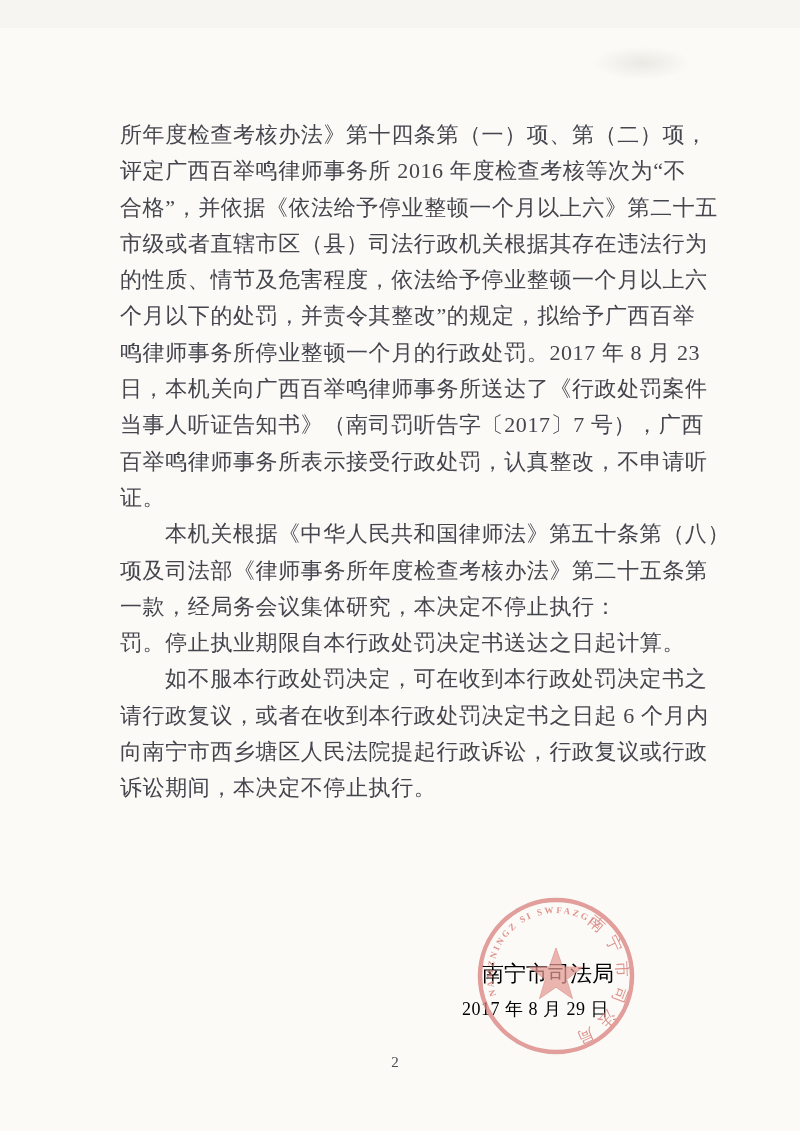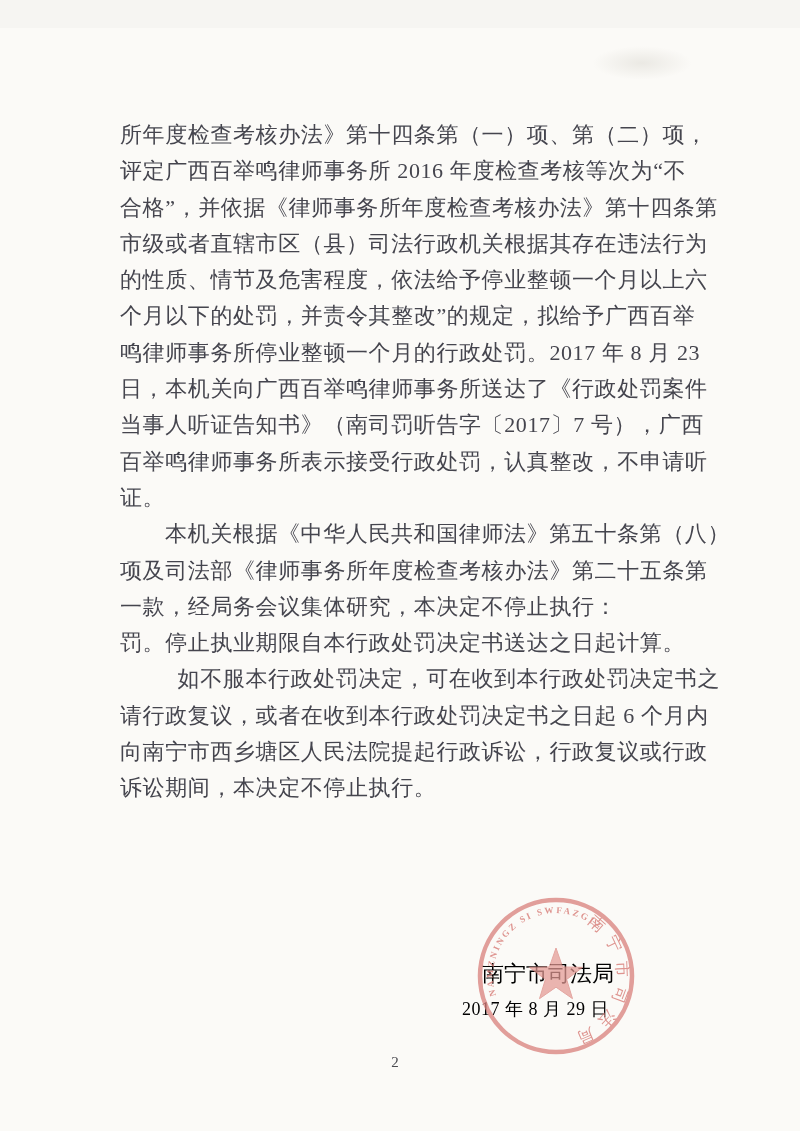--- a/index.html
+++ b/index.html
@@ -19,21 +19,21 @@
     position:absolute;left:592px;top:18px;width:100px;height:34px;
     background:radial-gradient(ellipse at center,rgba(208,205,196,.38),rgba(208,205,196,0) 70%);
   }
   .body-text{
     position:absolute;left:120px;top:89px;width:600px;
     font-size:22px;line-height:36.3px;letter-spacing:.6px;
     color:#45454e;
     text-rendering:optimizeLegibility;
   }
   .body-text .line{height:36.3px;white-space:nowrap;}
-  .body-text .line.indent{padding-left:45px;text-align:right;}
+  .body-text .line.indent{padding-left:45px;}
   .sig-agency{
     position:absolute;left:482px;top:931px;
     font-size:22px;letter-spacing:0px;white-space:nowrap;
   }
   .sig-date{
     position:absolute;left:462px;top:969px;
     font-size:18px;letter-spacing:.5px;white-space:nowrap;
   }
   .page-number{
     position:absolute;left:380px;top:1026px;width:30px;
@@ -50,21 +50,21 @@
 </head>
 <body>
 
 <div class="page">
 
   <div class="smudge"></div>
 
   <div class="body-text" style="color: rgb(69, 69, 78);">
       <div class="line">所年度检查考核办法》第十四条第（一）项、第（二）项，</div>
       <div class="line">评定广西百举鸣律师事务所 2016 年度检查考核等次为“不</div>
-      <div class="line">合格”，并依据《律师事务所年度检查考核办法》第十四条第</div>
+      <div class="line">合格”，并依据《依法给予停业整顿一个月以上六》第二十五</div>
       <div class="line">市级或者直辖市区（县）司法行政机关根据其存在违法行为</div>
       <div class="line">的性质、情节及危害程度，依法给予停业整顿一个月以上六</div>
       <div class="line">个月以下的处罚，并责令其整改”的规定，拟给予广西百举</div>
       <div class="line">鸣律师事务所停业整顿一个月的行政处罚。2017 年 8 月 23</div>
       <div class="line">日，本机关向广西百举鸣律师事务所送达了《行政处罚案件</div>
       <div class="line">当事人听证告知书》（南司罚听告字〔2017〕7 号），广西</div>
       <div class="line">百举鸣律师事务所表示接受行政处罚，认真整改，不申请听</div>
       <div class="line">证。</div>
       <div class="line indent">本机关根据《中华人民共和国律师法》第五十条第（八）</div>
       <div class="line">项及司法部《律师事务所年度检查考核办法》第二十五条第</div>

